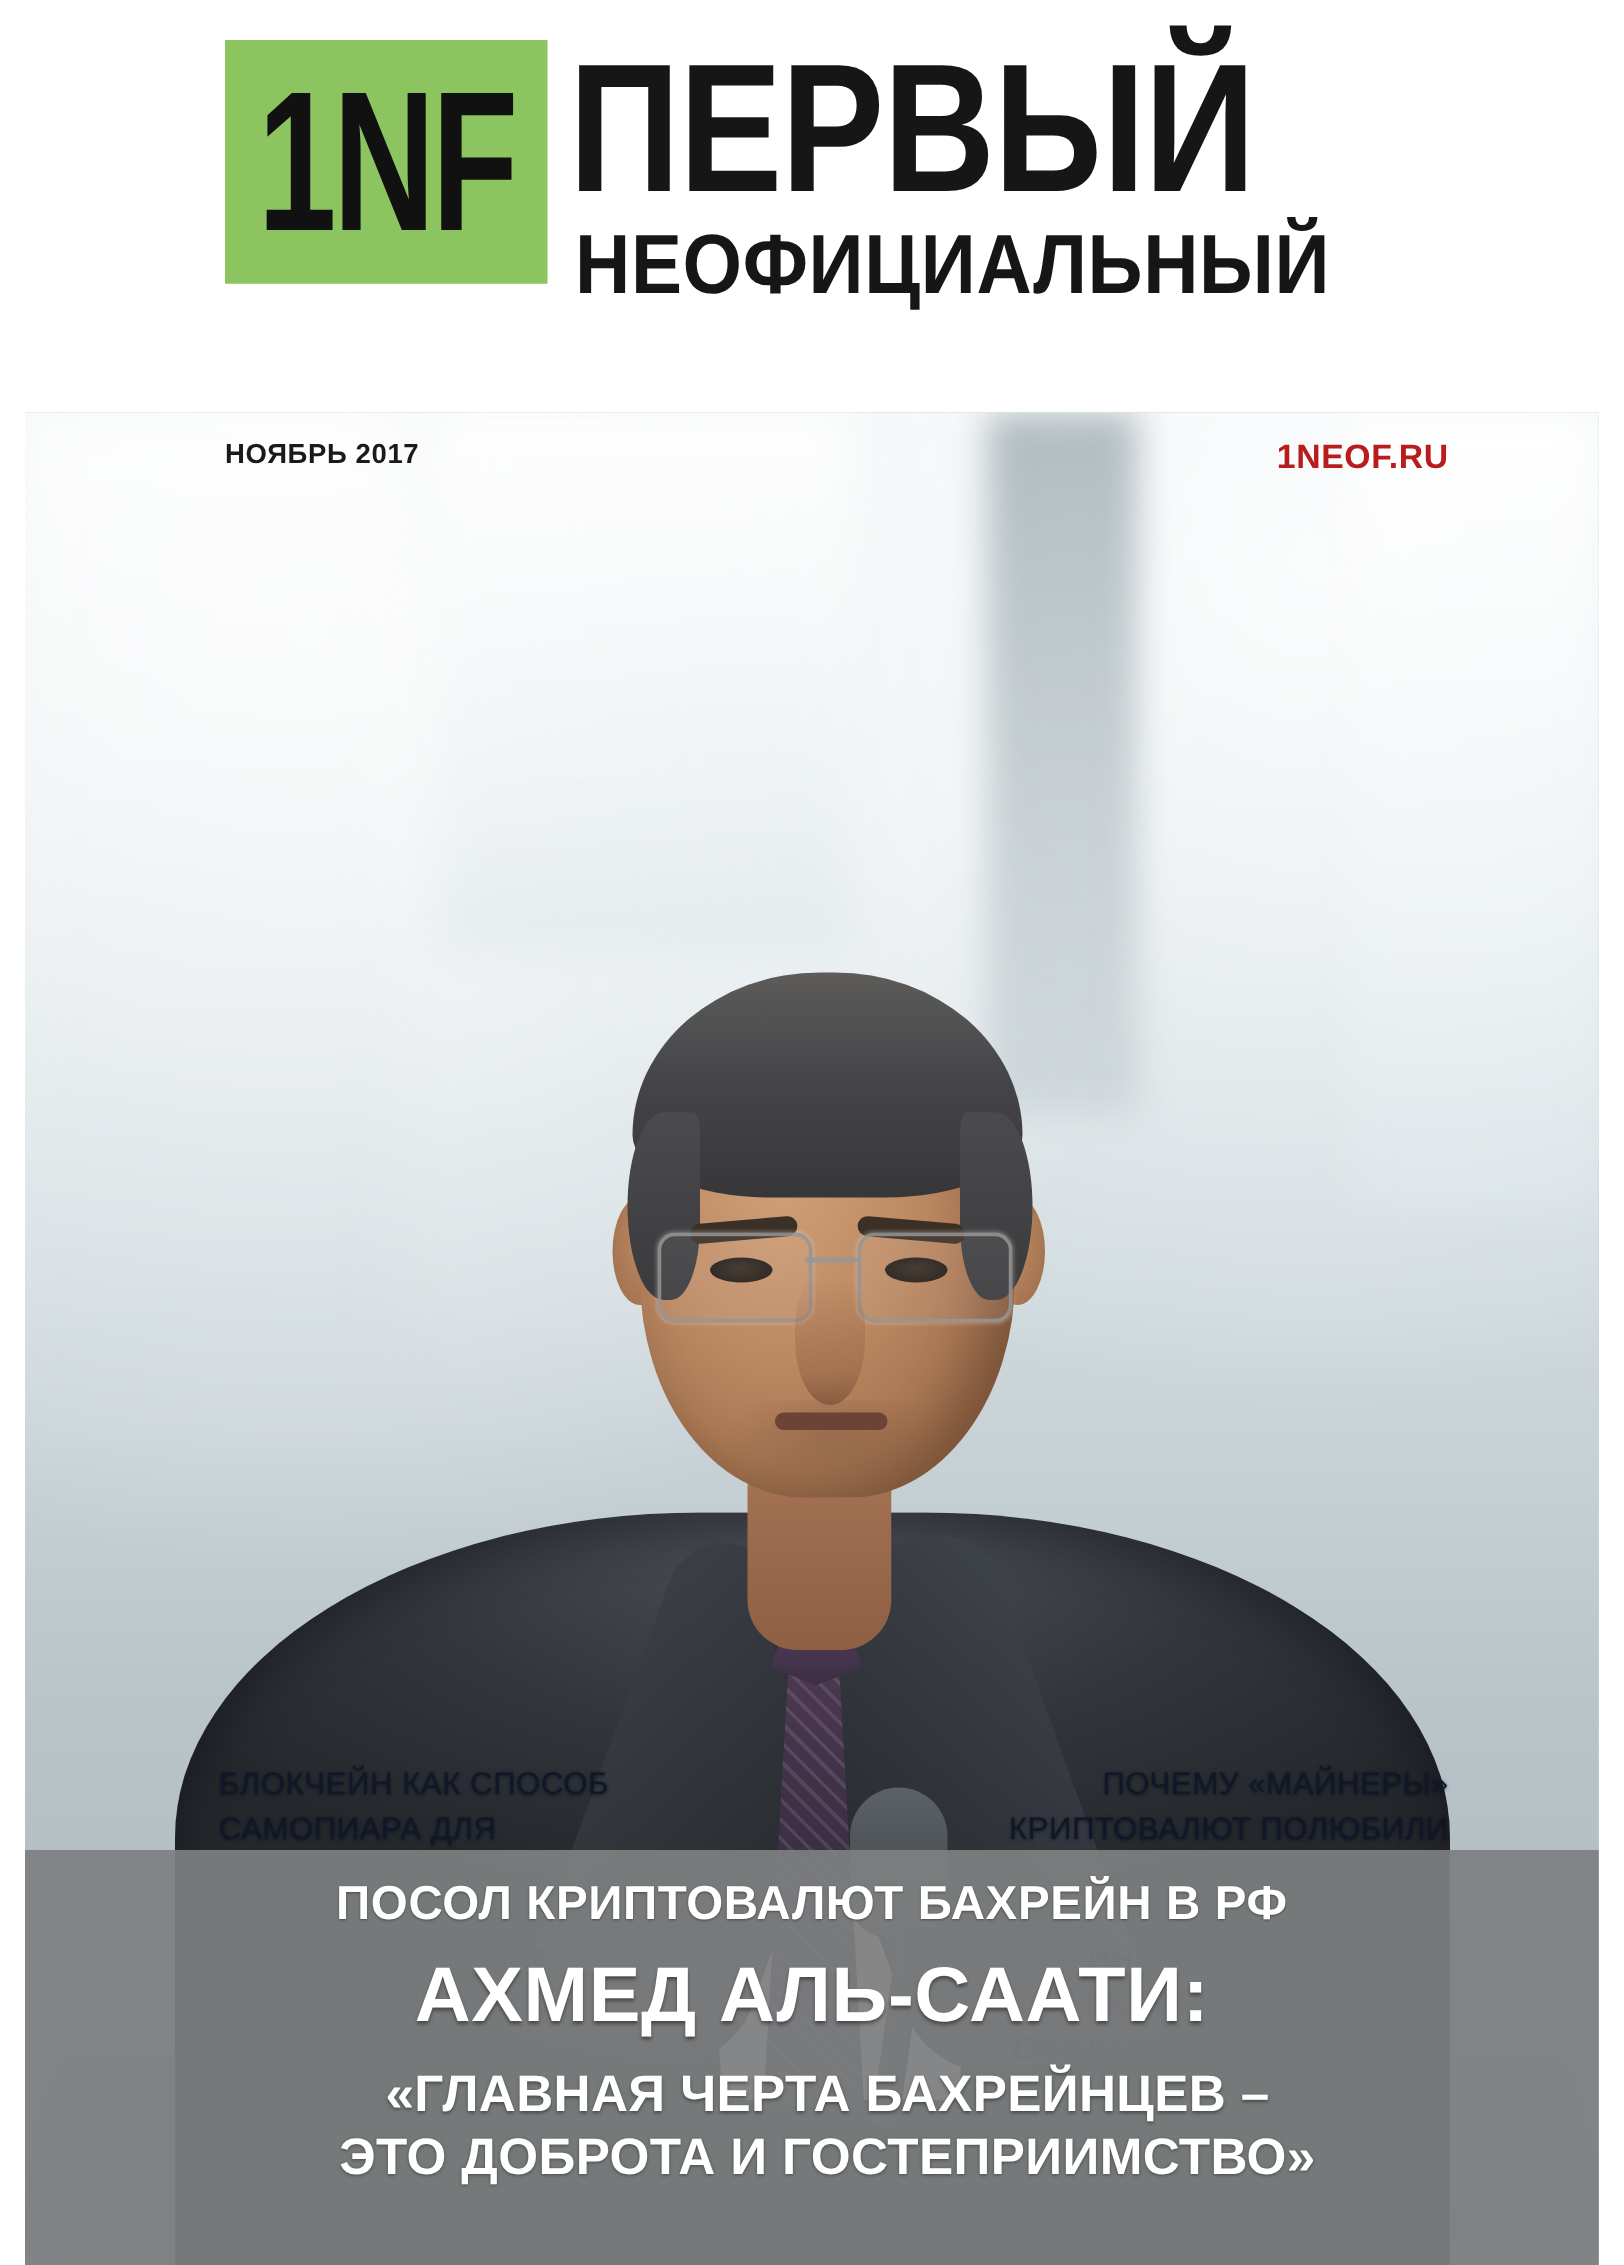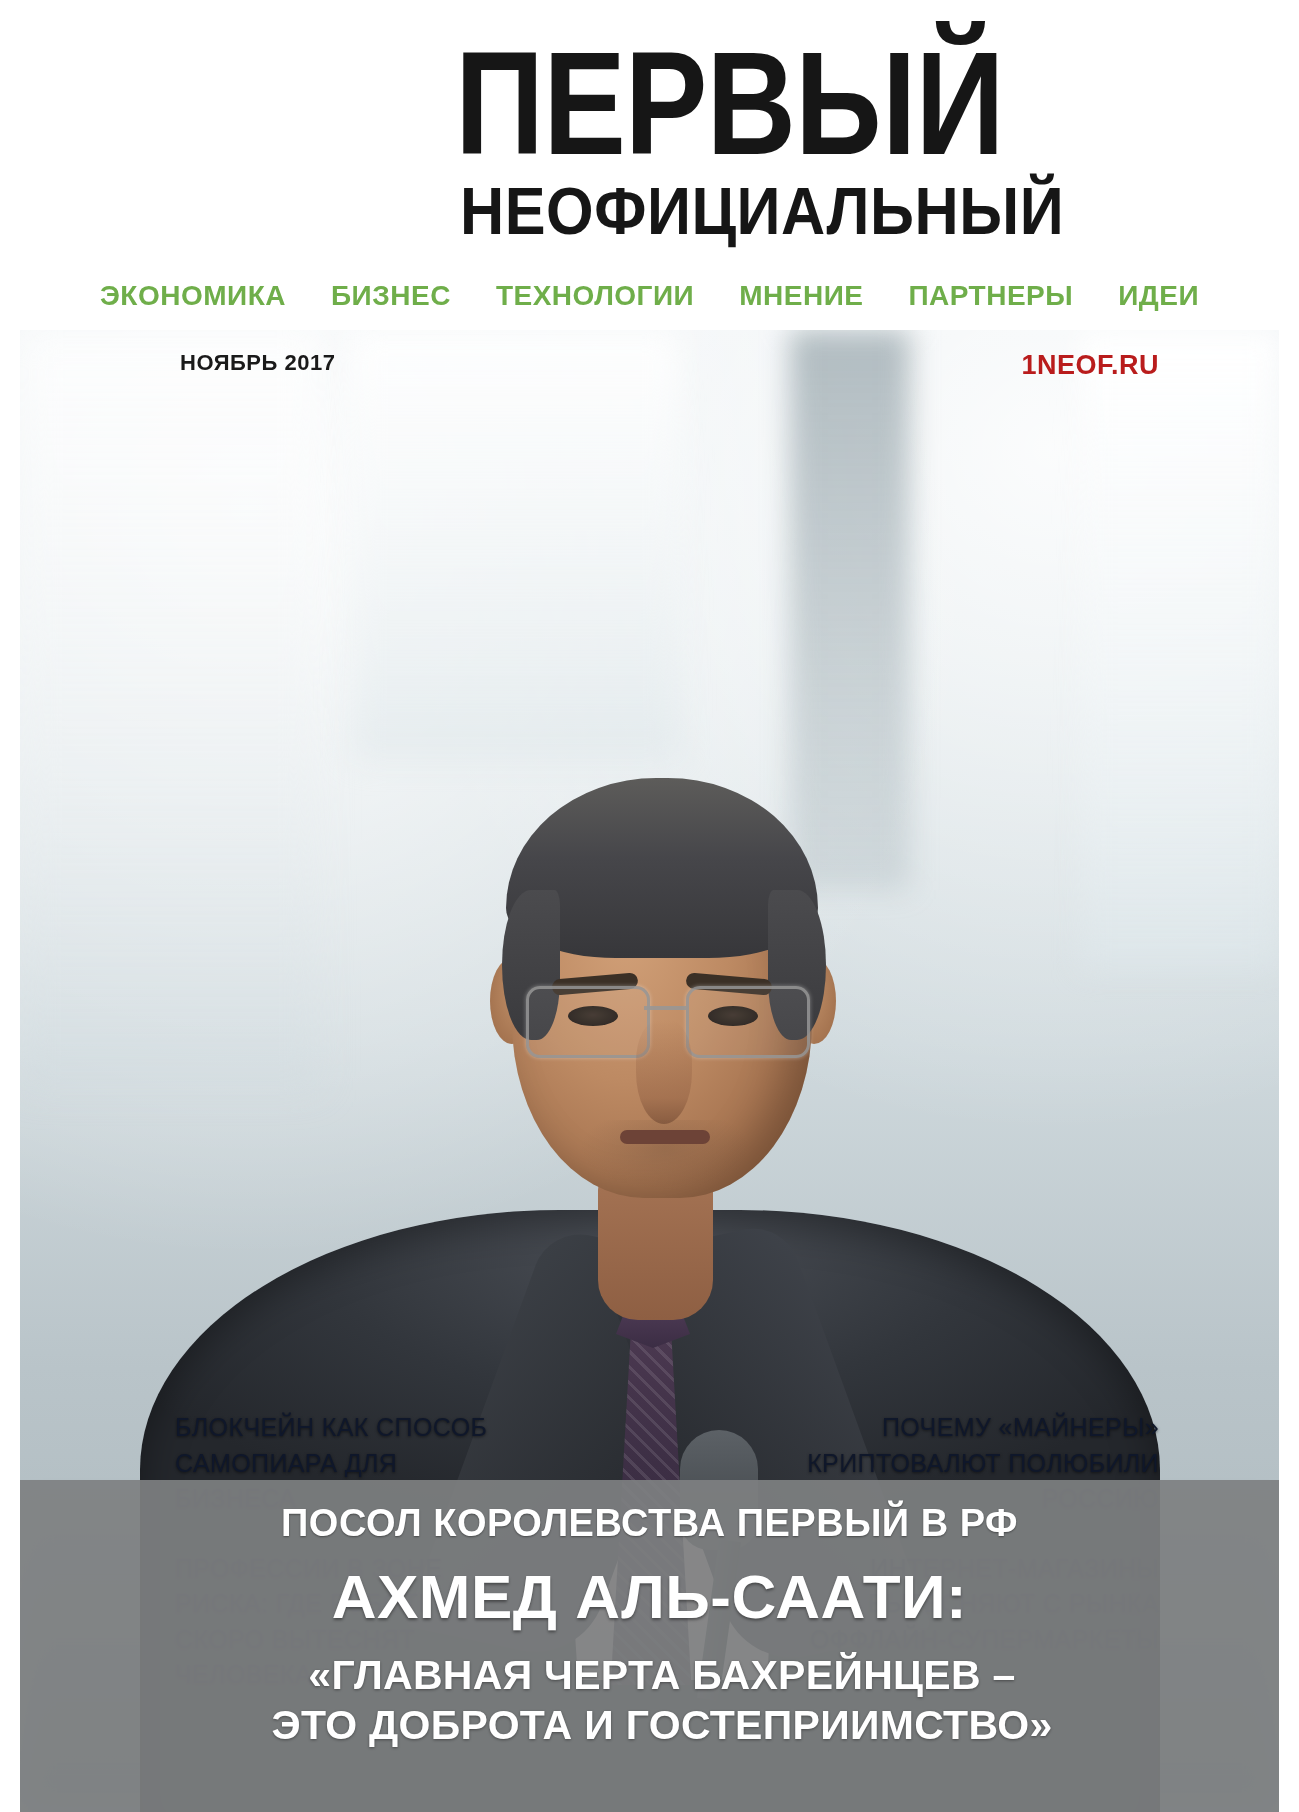--- a/index.html
+++ b/index.html
@@ -412,31 +412,26 @@
     text-shadow: 0 1px 3px rgba(0,0,0,0.4);
     padding-left: 25px;
   }
 </style>
 </head>
 <body>
 
 <div class="cover">
 
   <div class="masthead">
+    <div class="logo-block">
+      <span class="logo-text">1NF</span>
+    </div>
     <div class="title-main">ПЕРВЫЙ</div>
     <div class="title-sub">НЕОФИЦИАЛЬНЫЙ</div>
 
-    <div class="nav">
-      <span class="nav-item">ЭКОНОМИКА</span>
-      <span class="nav-item">БИЗНЕС</span>
-      <span class="nav-item">ТЕХНОЛОГИИ</span>
-      <span class="nav-item">МНЕНИЕ</span>
-      <span class="nav-item">ПАРТНЕРЫ</span>
-      <span class="nav-item">ИДЕИ</span>
-    </div>
   </div>
 
   <div class="photo">
     <div class="bg-base"></div>
     <div class="bg-panel-left"></div>
     <div class="bg-panel-mid"></div>
     <div class="bg-dark-strip"></div>
     <div class="bg-window"></div>
     <div class="bg-table"></div>
 
@@ -488,19 +483,19 @@
       <div class="teaser">ПОЧЕМУ «МАЙНЕРЫ»
 КРИПТОВАЛЮТ ПОЛЮБИЛИ
 РОССИЮ</div>
       <div class="teaser">ИНТЕРНЕТ-МАГАЗИНЫ
 ВЫТЕСНЯЮТ С РЫНКА
 ОФФЛАЙН-СУПЕРМАРКЕТЫ</div>
     </div>
   </div>
 
   <div class="banner">
-    <div class="banner-kicker">ПОСОЛ КОРОЛЕВСТВА ПЕРВЫЙ В РФ</div>
+    <div class="banner-kicker">ПОСОЛ КРИПТОВАЛЮТ БАХРЕЙН В РФ</div>
     <div class="banner-name">АХМЕД АЛЬ-СААТИ:</div>
     <div class="banner-quote">«ГЛАВНАЯ ЧЕРТА БАХРЕЙНЦЕВ –
 ЭТО ДОБРОТА И ГОСТЕПРИИМСТВО»</div>
   </div>
 
 </div>
 
 </body></html>

